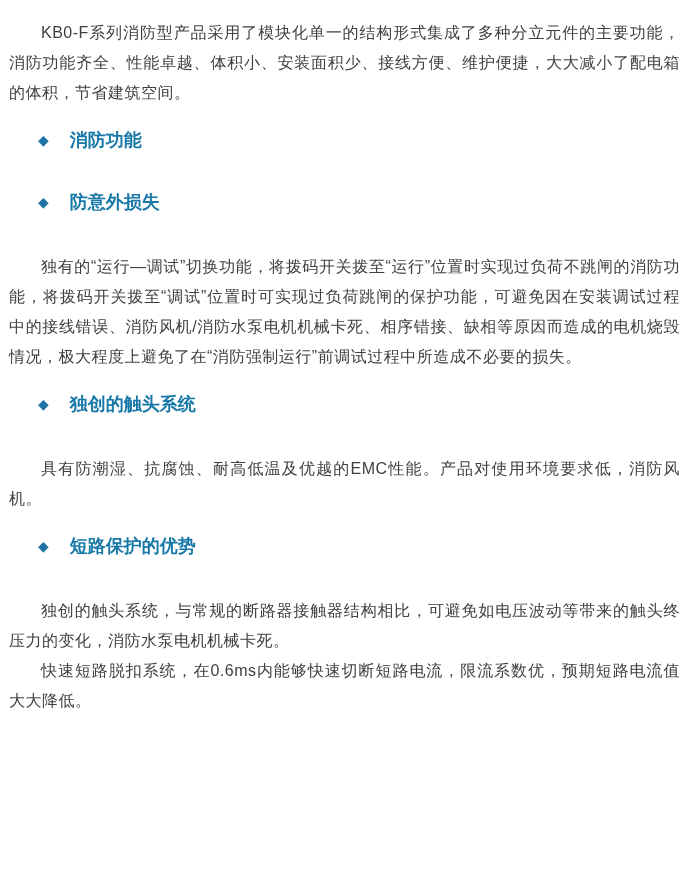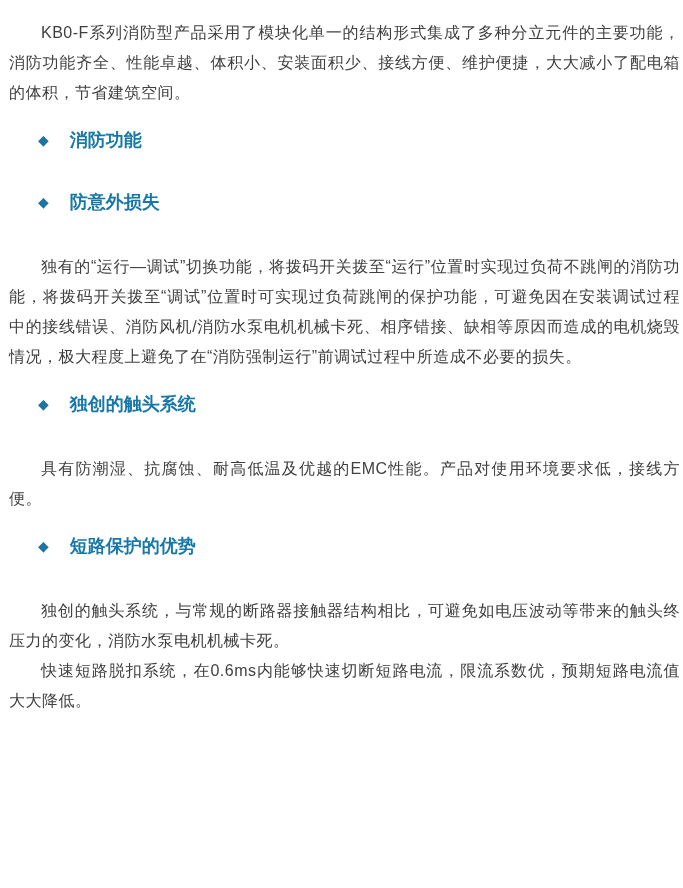--- a/index.html
+++ b/index.html
@@ -61,21 +61,21 @@
       <span>防意外损失</span>
     </h2>
     <p class="body-para">独有的“运行—调试”切换功能，将拨码开关拨至“运行”位置时实现过负荷不跳闸的消防功能，将拨码开关拨至“调试”位置时可实现过负荷跳闸的保护功能，可避免因在安装调试过程中的接线错误、消防风机/消防水泵电机机械卡死、相序错接、缺相等原因而造成的电机烧毁情况，极大程度上避免了在“消防强制运行”前调试过程中所造成不必要的损失。</p>
   </section>
 
   <section>
     <h2 class="section-heading">
       <span class="diamond">◆</span>
       <span>独创的触头系统</span>
     </h2>
-    <p class="body-para">具有防潮湿、抗腐蚀、耐高低温及优越的EMC性能。产品对使用环境要求低，接线方便。</p>
+    <p class="body-para">具有防潮湿、抗腐蚀、耐高低温及优越的EMC性能。产品对使用环境要求低，消防风机。</p>
   </section>
 
   <section>
     <h2 class="section-heading">
       <span class="diamond">◆</span>
       <span>短路保护的优势</span>
     </h2>
     <p class="body-para">独创的触头系统，与常规的断路器接触器结构相比，可避免如电压波动等带来的触头终压力的变化，消防水泵电机机械卡死。</p>
   </section>
 

